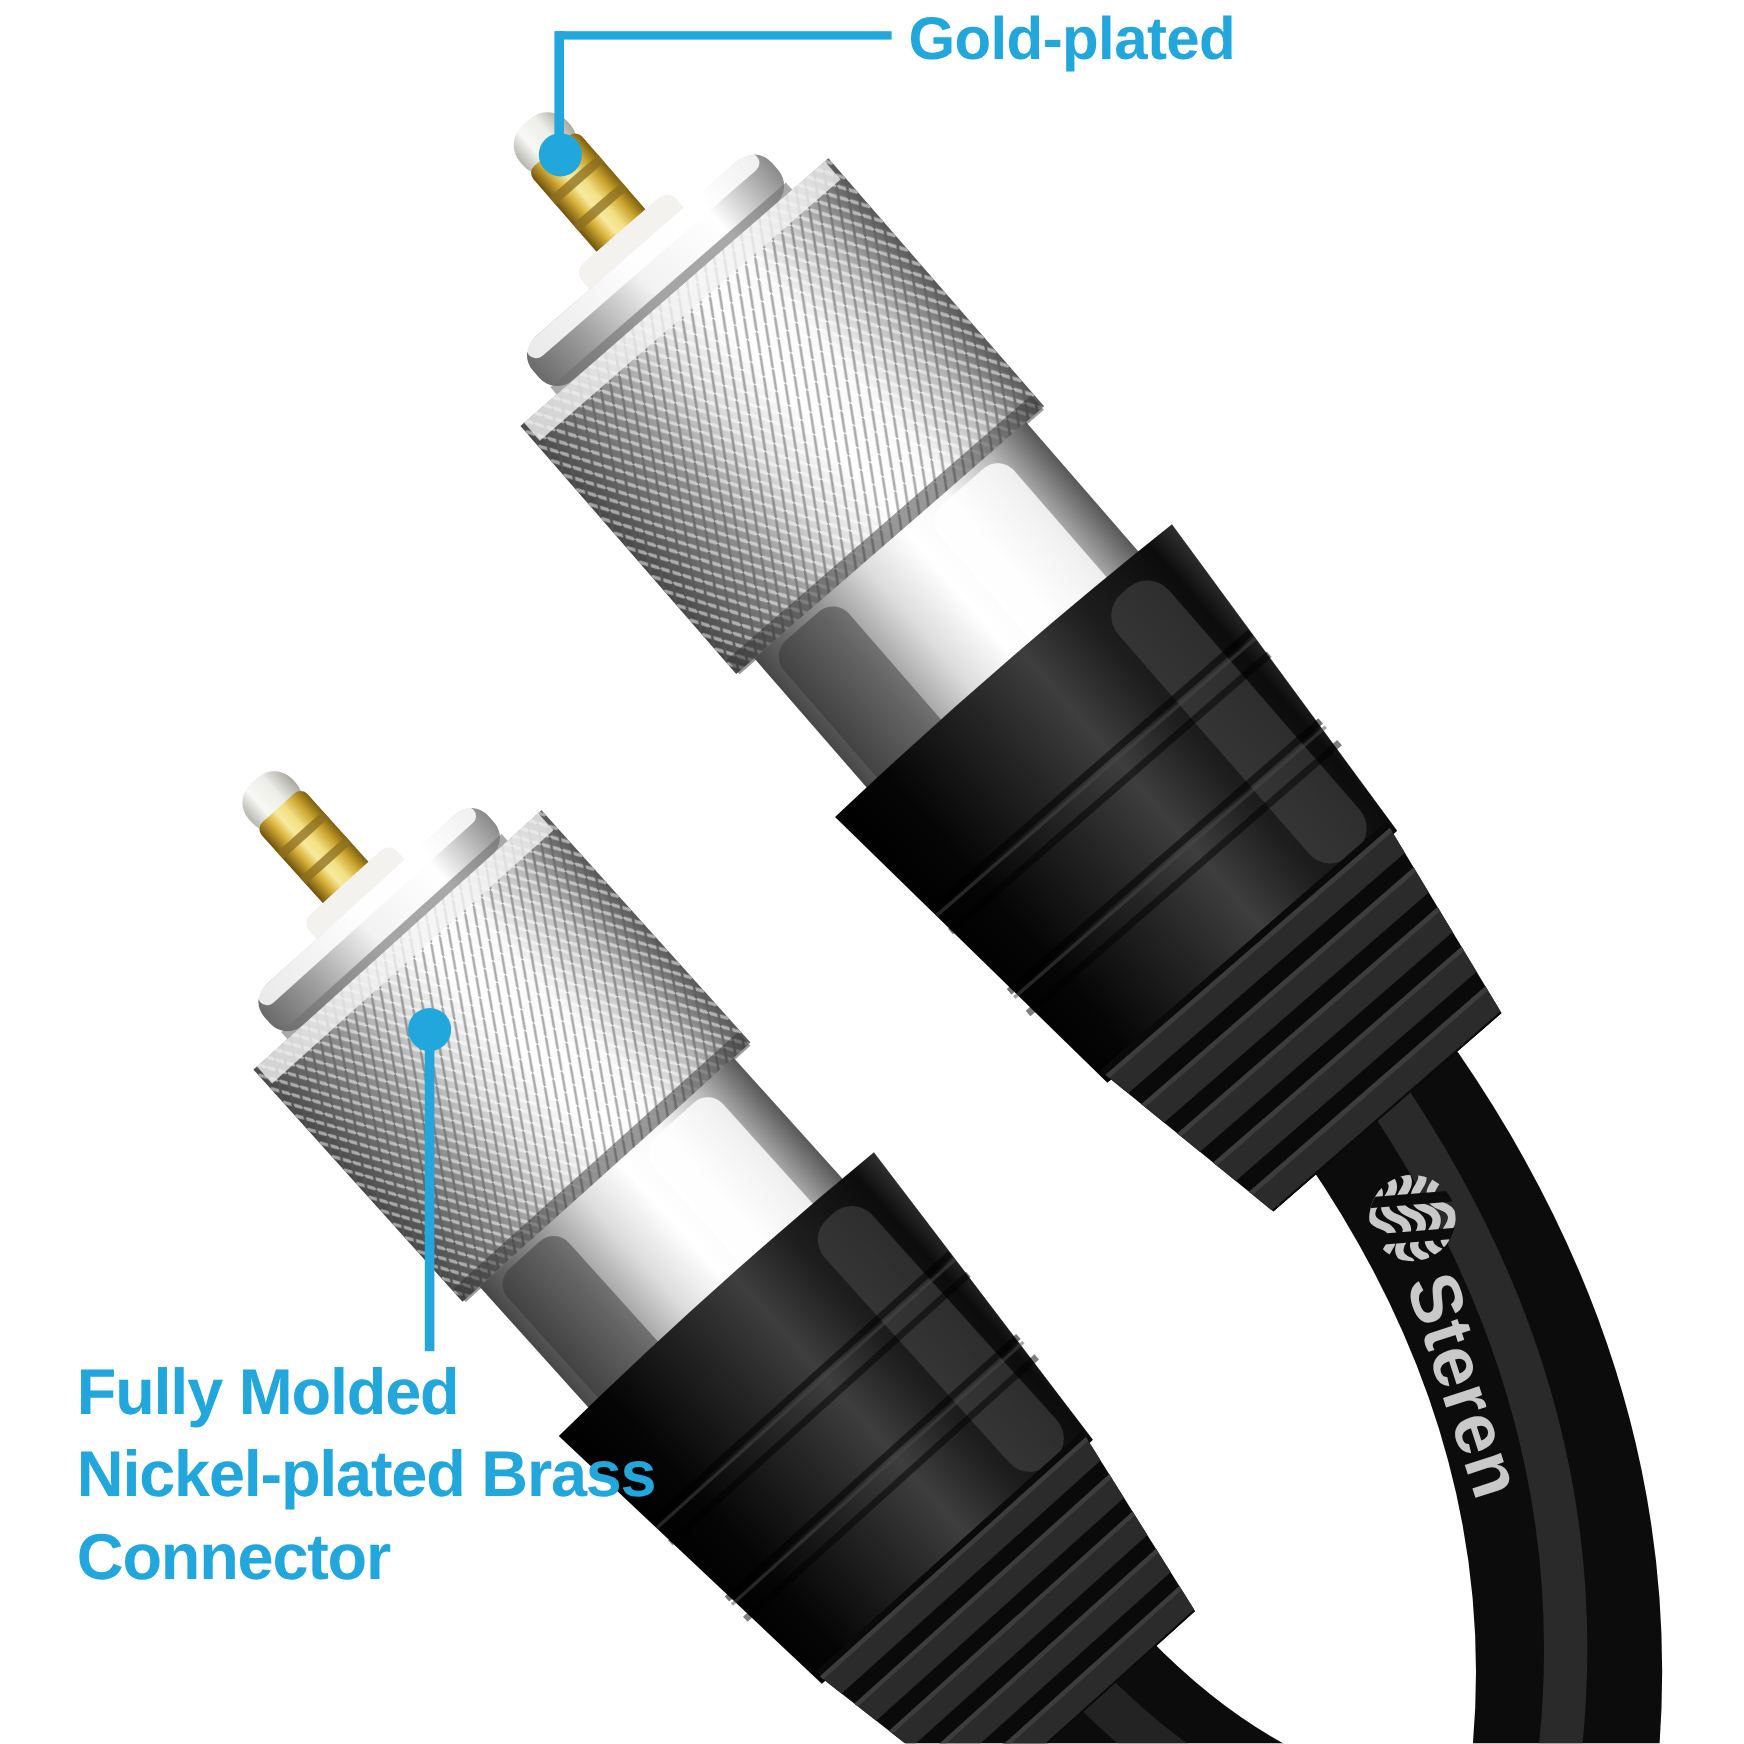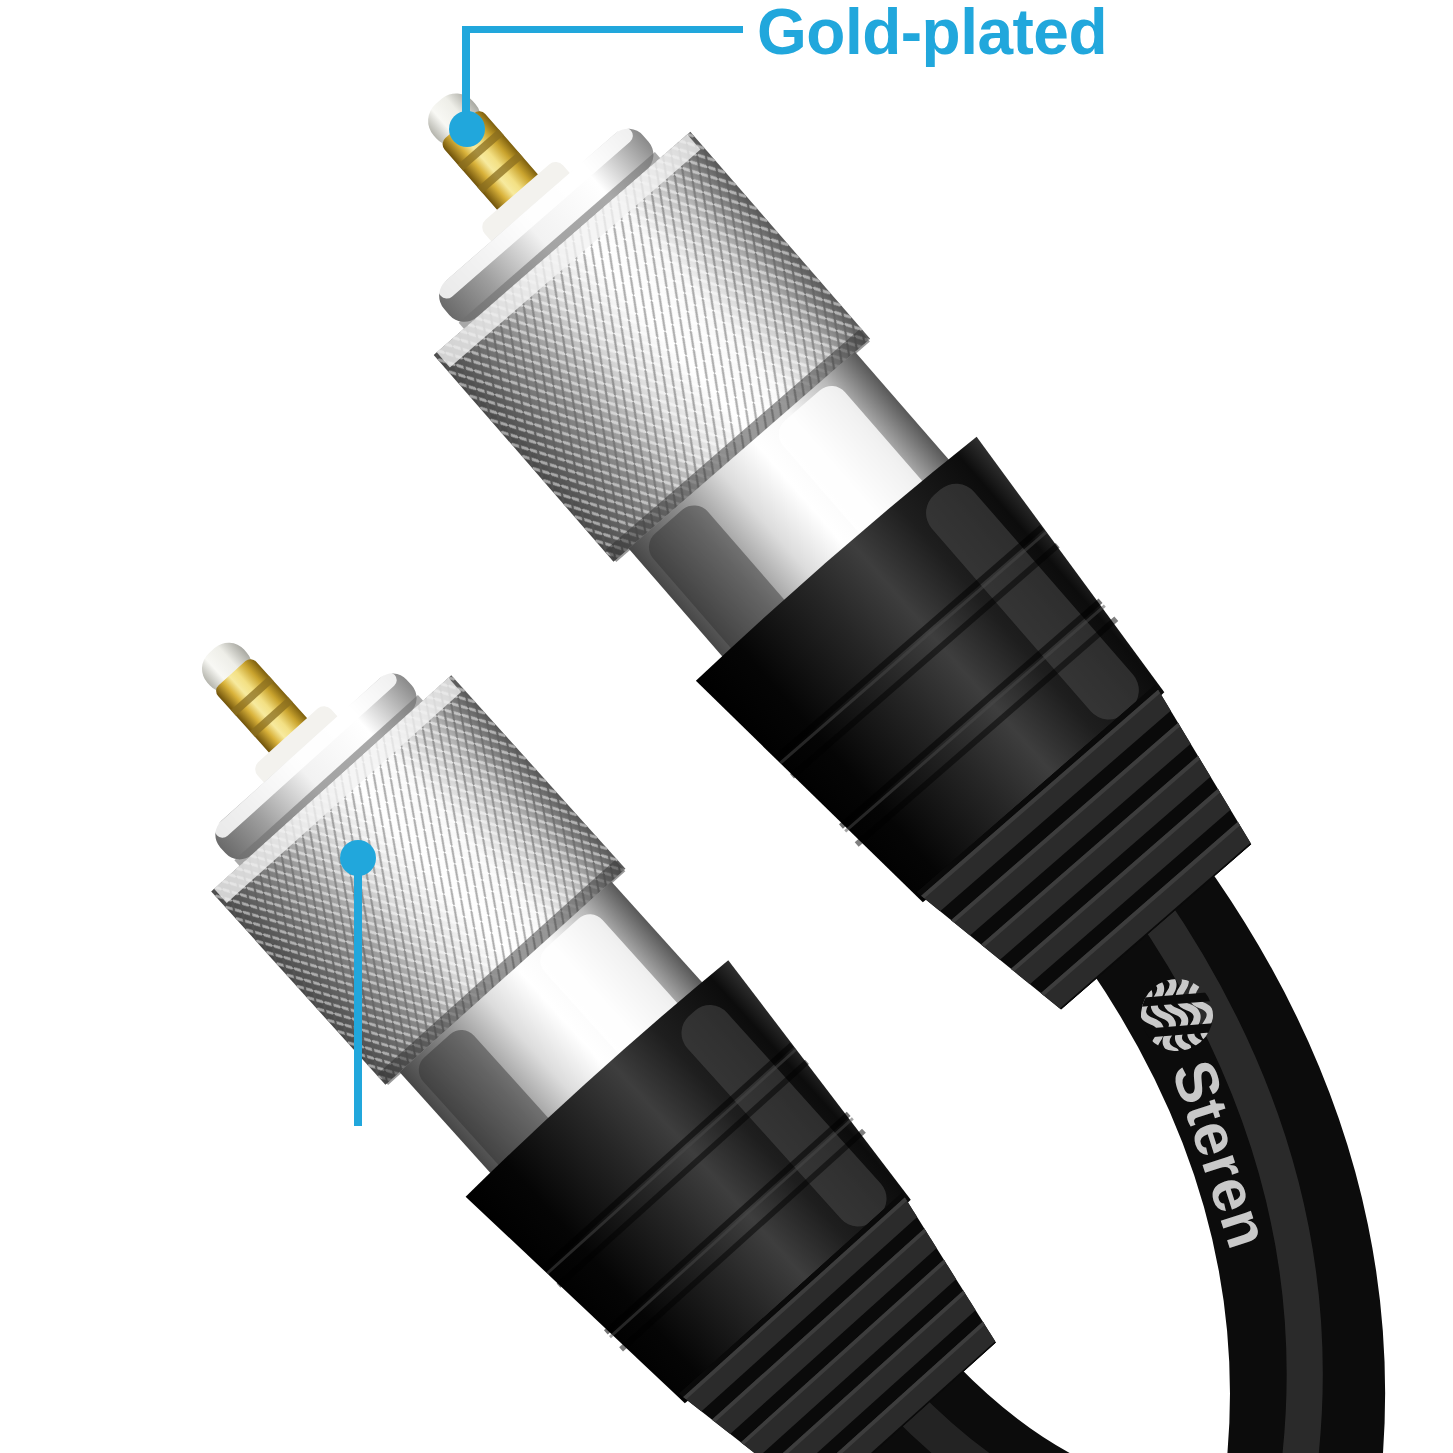--- a/index.html
+++ b/index.html
@@ -18,21 +18,21 @@
   .stage svg{position:absolute;left:0;top:0;}
   .callout-line{position:absolute;background:var(--accent);}
   .callout-dot{
     position:absolute;width:36px;height:36px;border-radius:50%;
     background:var(--accent);
   }
   .callout-text{
     position:absolute;color:var(--accent);font-weight:bold;
   }
   .callout-text.top{
-    left:757px;top:0px;font-size:64px;line-height:64px;letter-spacing:-0.5px;
+    left:757px;top:0px;font-size:50px;line-height:64px;letter-spacing:-0.5px;
   }
   .callout-text.bottom{
     left:64px;top:1126px;font-size:54px;line-height:69px;letter-spacing:-1px;
   }
   .logo-text{fill:var(--logo-color);font-family:"Liberation Sans",sans-serif;font-weight:bold;}
   .logo-wave{stroke:var(--logo-color);}
 </style>
 </head>
 <body>
 
@@ -160,14 +160,19 @@
 
   <div class="callout-line" style="left:463px;top:26px;width:280px;height:7px;"></div>
   <div class="callout-line" style="left:462px;top:26px;width:8px;height:110px;"></div>
   <div class="callout-dot" style="left:449px;top:111px;"></div>
   <div class="callout-text top">
     <div>Gold-plated</div>
   </div>
 
   <div class="callout-dot" style="left:340px;top:840px;"></div>
   <div class="callout-line" style="left:354px;top:858px;width:8px;height:268px;"></div>
+  <div class="callout-text bottom">
+    <div>Fully Molded</div>
+    <div>Nickel-plated Brass</div>
+    <div>Connector</div>
+  </div>
 
 </div>
 
 </body></html>

